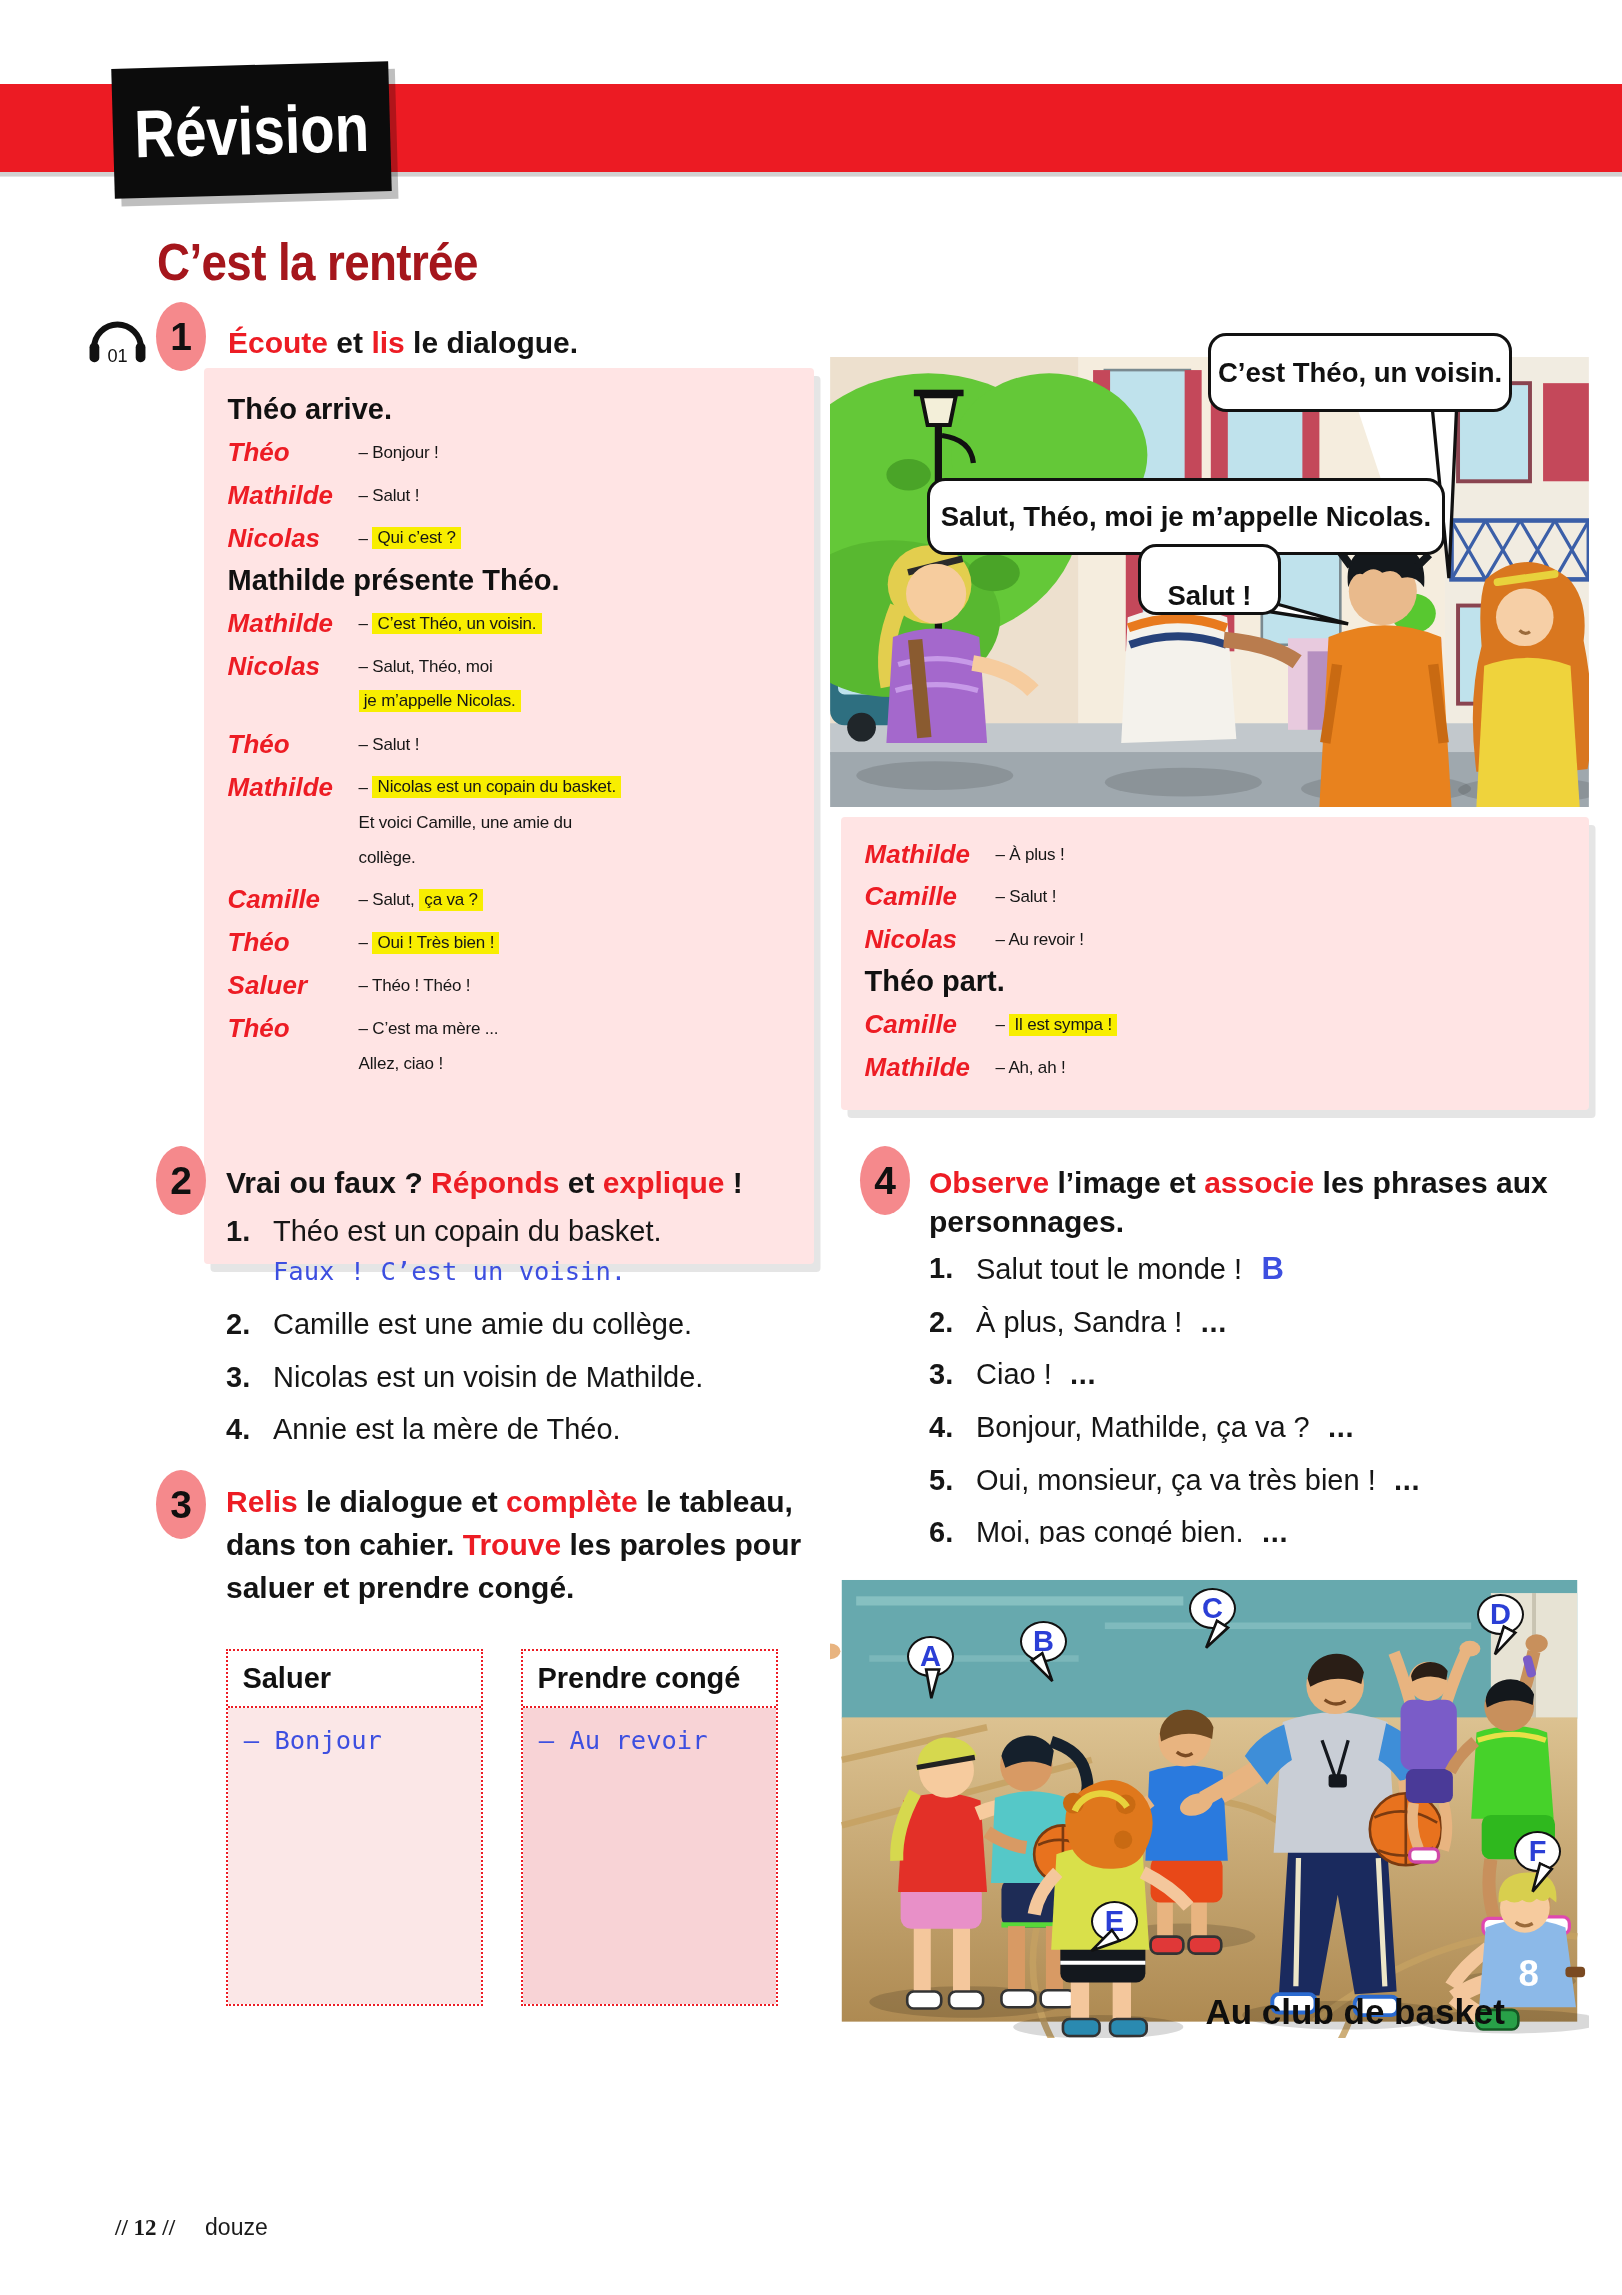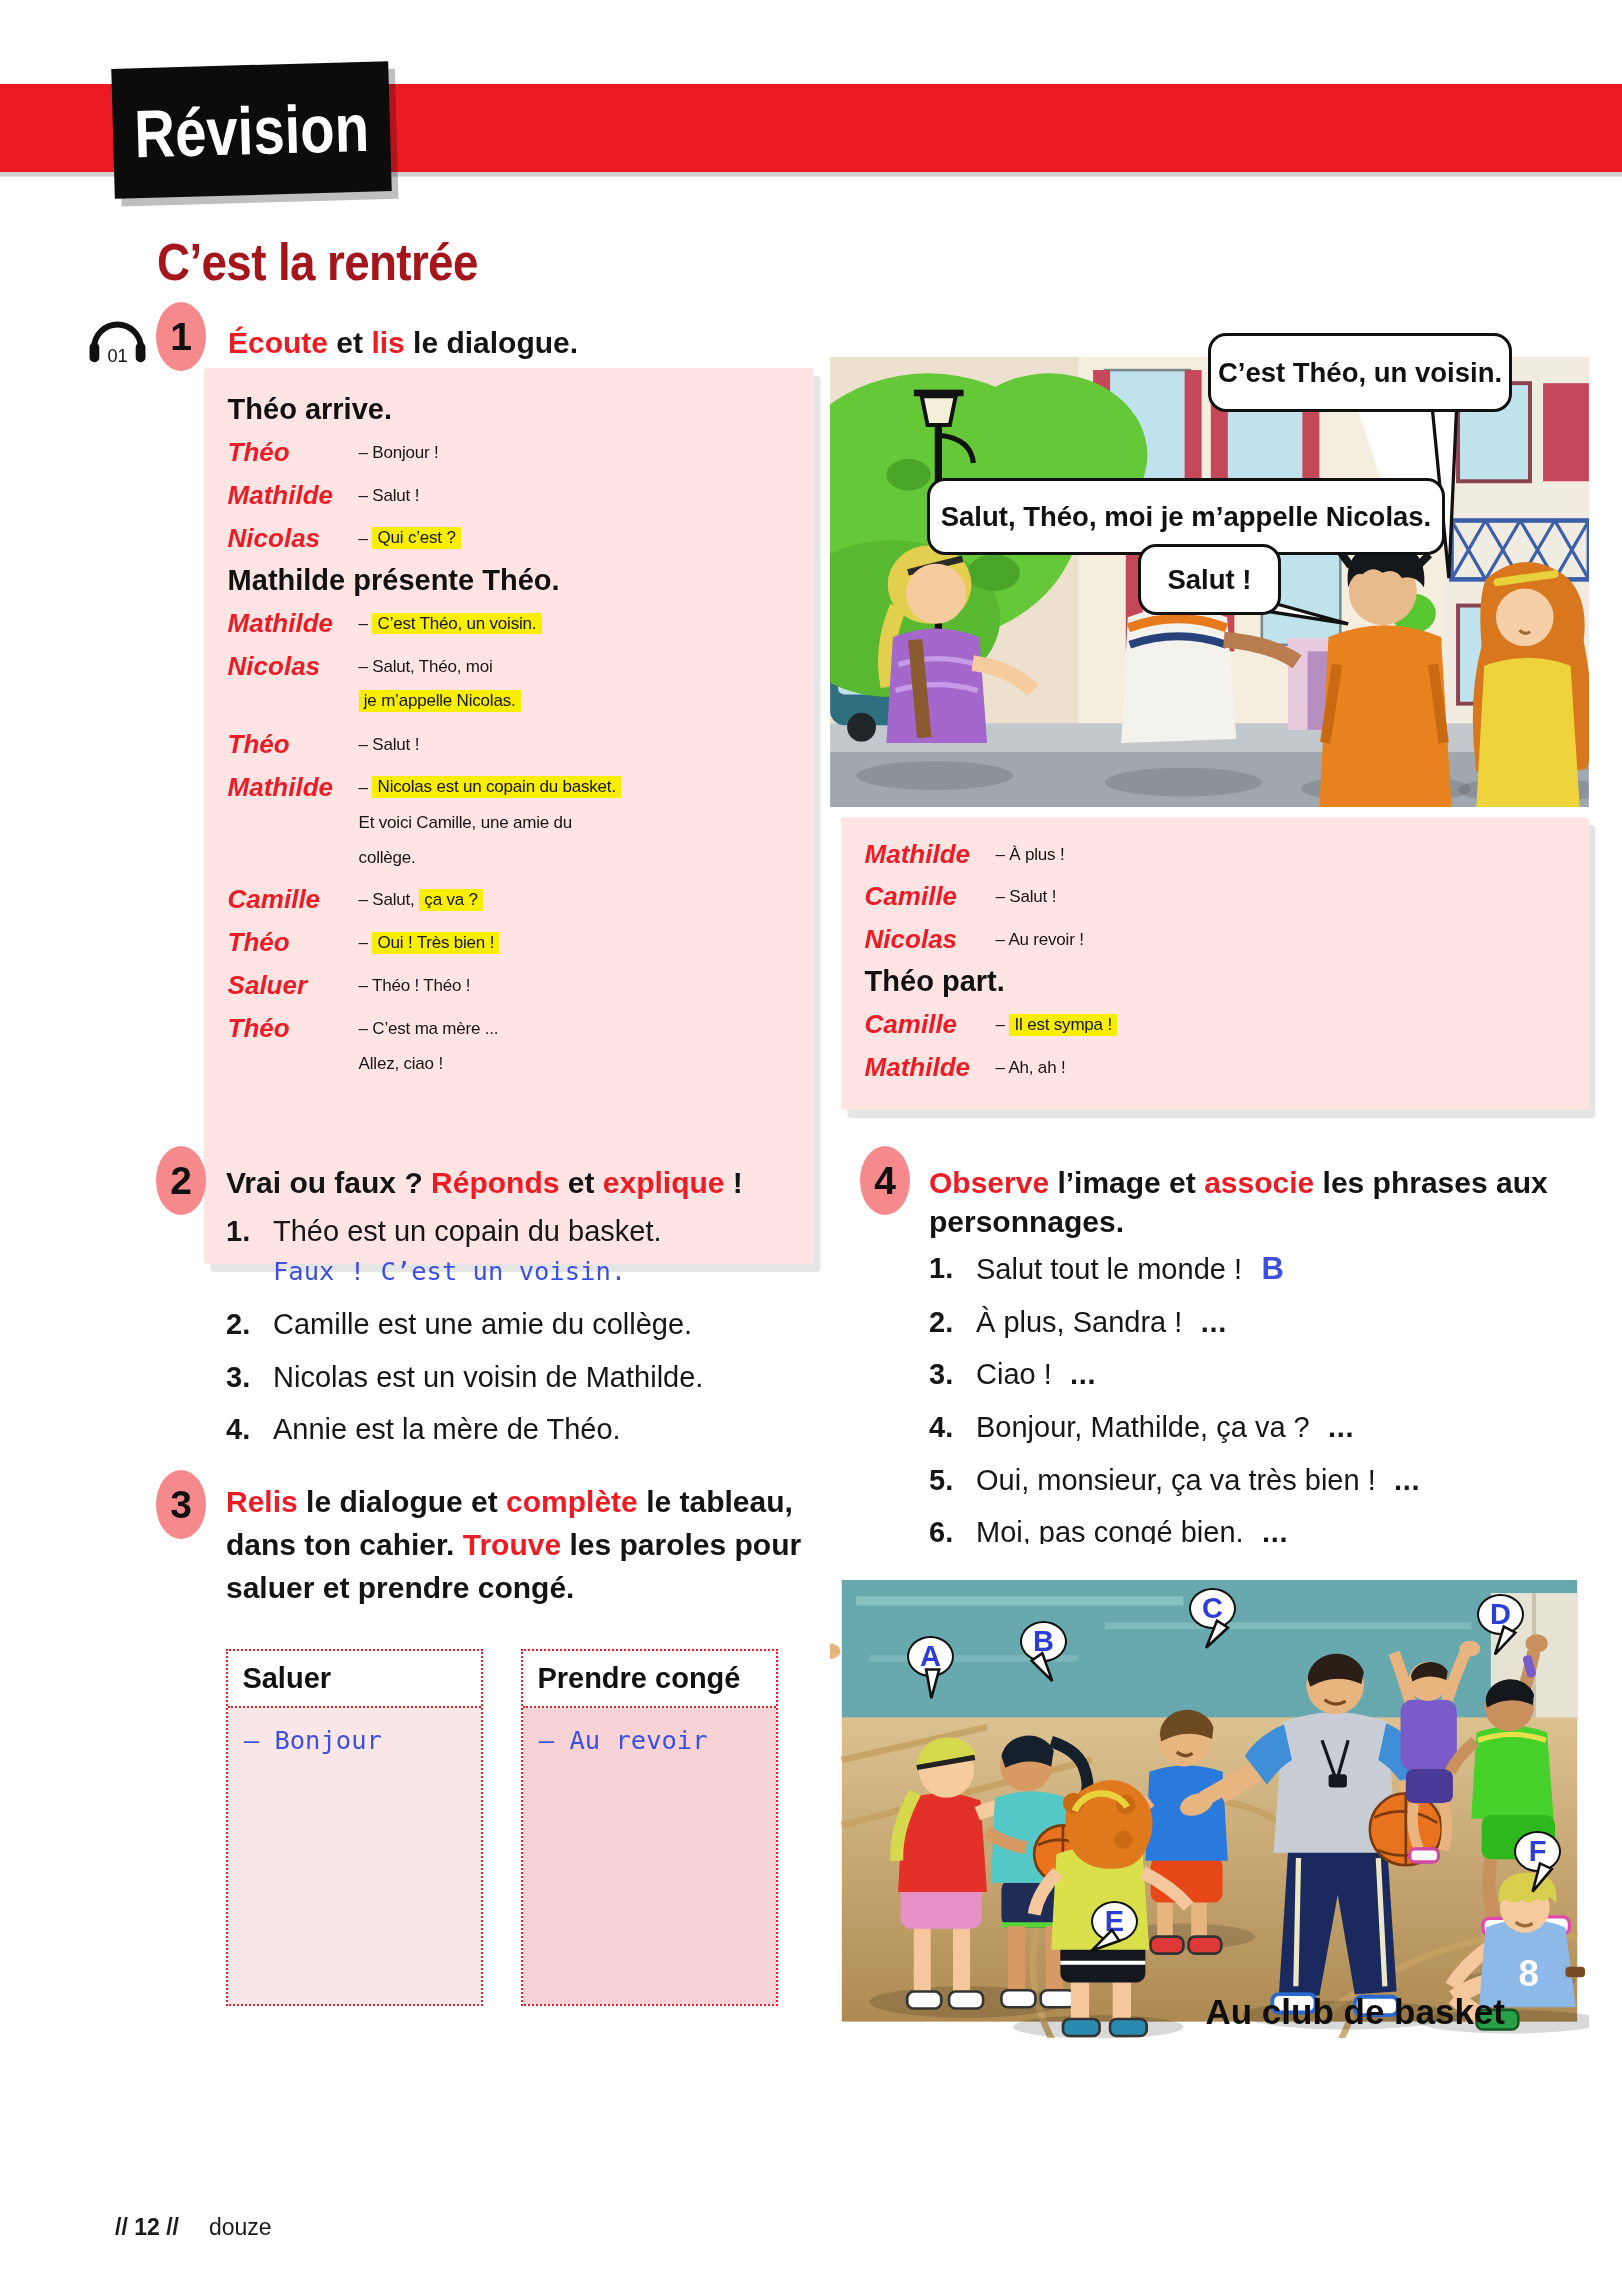--- a/index.html
+++ b/index.html
@@ -41,21 +41,21 @@
   .dlg-text{font-size:17px;line-height:35px;color:#161616;letter-spacing:-0.2px;}
 
   
   #street{position:absolute;left:830px;top:357px;width:759px;height:450px;}
   #street svg.scene{position:absolute;left:0;top:0;}
   .sb{position:absolute;background:#fff;border:3.3px solid #111;border-radius:18.3px;
       display:flex;align-items:center;justify-content:center;font-size:27.5px;font-weight:600;color:#111;
       white-space:nowrap;z-index:3;}
   #sb1{left:378px;top:-23.6px;width:298px;height:73px;}
   #sb2{left:97px;top:97px;width:512px;height:71px;margin-top:24px;}
-  #sb3{left:308px;top:187px;width:137px;height:65px;}
+  #sb3{left:308px;top:187px;width:137px;height:65px;align-items:flex-end;}
 
   
   .ex-list{position:absolute;}
   #ex2-items{left:226px;top:1214px;width:595px;}
   #ex4-items{left:929px;top:1251px;width:667px;}
   .ex-item{display:grid;grid-template-columns:47px 1fr;margin-bottom:17.7px;font-size:29px;line-height:35px;color:#161616;}
   .ex-num{font-weight:800;}
   .ans-line{font-family:"DejaVu Sans Mono",monospace;color:#3D4FE0;font-size:25.5px;margin-top:5.2px;letter-spacing:0px;}
   .ans-letter{color:#3D4FE0;font-weight:700;font-size:31px;margin-left:19.6px;}
   .dots{margin-left:18.3px;font-weight:700;letter-spacing:0.7px;}
@@ -79,21 +79,21 @@
   #lb-a{left:77px;top:92px;} #lb-b{left:190px;top:77px;} #lb-c{left:359px;top:44px;}
   #lb-d{left:647px;top:50px;} #lb-e{left:261px;top:357px;} #lb-f{left:684px;top:287px;}
   #lb-b .lbt{transform:rotate(-35deg);} #lb-c .lbt{transform:rotate(32deg);}
   #lb-d .lbt{transform:rotate(28deg);} #lb-e .lbt{transform:rotate(55deg);left:-5.2px;bottom:-19.6px;}
   #lb-f .lbt{transform:rotate(25deg);}
   #gym-caption{position:absolute;left:851px;top:1992px;width:654px;text-align:right;
                font-size:35px;font-weight:700;color:#0E0E0E;}
 
   
   #footer{position:absolute;left:115px;top:2214px;display:flex;gap:30px;align-items:baseline;font-size:23px;color:#1A1A1A;}
-  .marker{font-weight:800;}
+  .marker{font-weight:800;font-family:Liberation Serif, serif;}
 </style>
 </head>
 <body>
 
 <div id="page">
 
   <div id="band"></div>
   <div id="revision">
     <span>Révision</span>
   </div>

